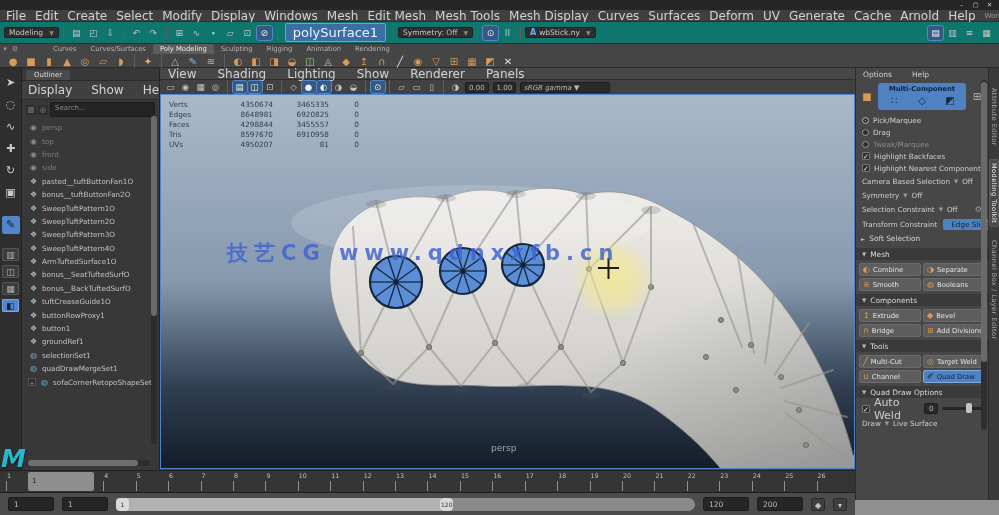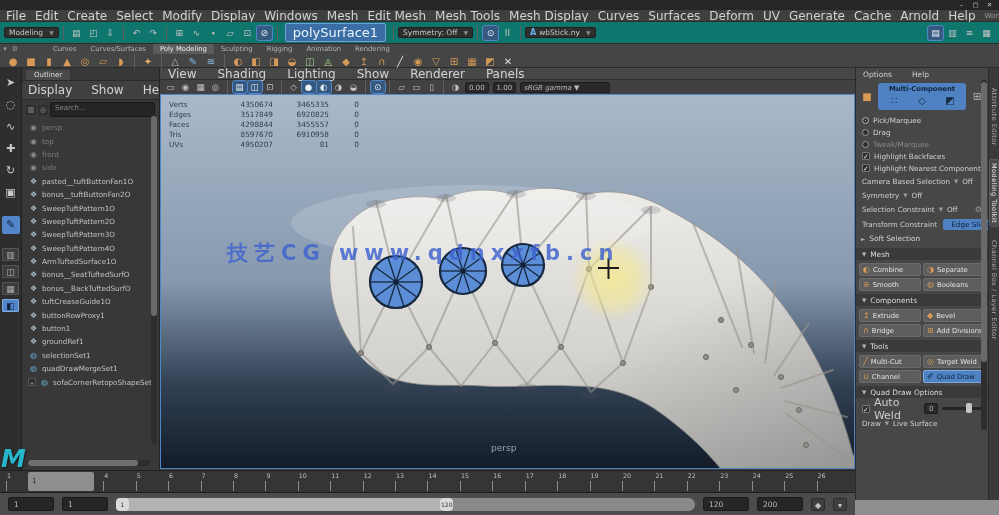--- a/index.html
+++ b/index.html
@@ -609,21 +609,21 @@
     </svg>
     <div id="hud">
         <div class="hudr">
           <span class="hudc c0">Verts</span>
           <span class="hudc c1">4350674</span>
           <span class="hudc c2">3465335</span>
           <span class="hudc c3">0</span>
         </div>
         <div class="hudr">
           <span class="hudc c0">Edges</span>
-          <span class="hudc c1">3517849</span>
+          <span class="hudc c1">8648981</span>
           <span class="hudc c2">6920825</span>
           <span class="hudc c3">0</span>
         </div>
         <div class="hudr">
           <span class="hudc c0">Faces</span>
           <span class="hudc c1">4298844</span>
           <span class="hudc c2">3455557</span>
           <span class="hudc c3">0</span>
         </div>
         <div class="hudr">

